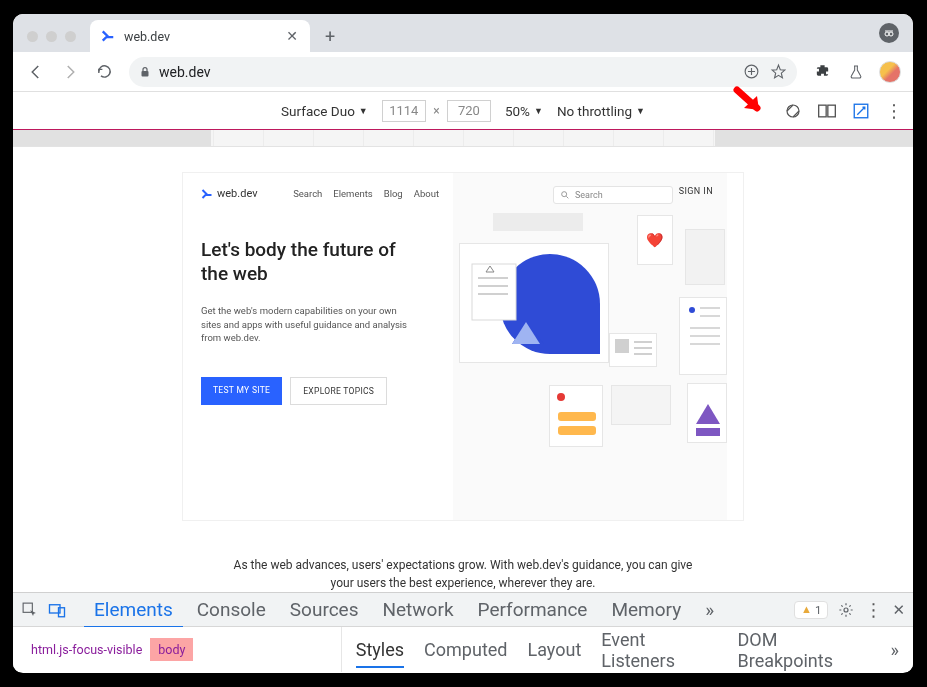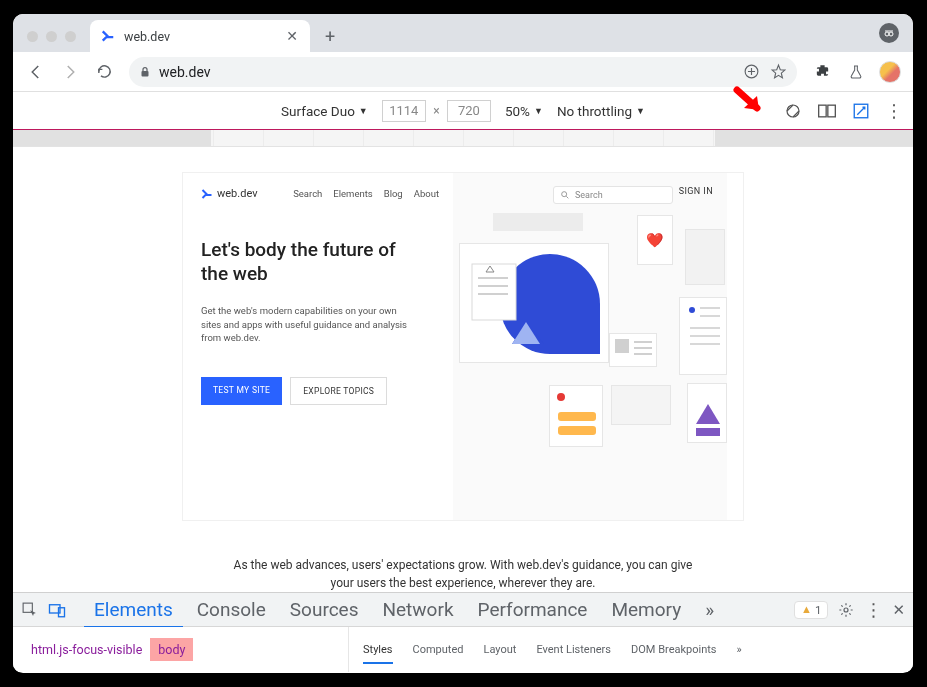--- a/index.html
+++ b/index.html
@@ -63,21 +63,21 @@
   .dt-tab{ font-size:19px; color:#5f6368; padding:7px 10px; }
   .dt-tab.active{ color:#1a73e8; border-bottom:2px solid #1a73e8; padding-bottom:5px;}
   .dt-right{ margin-left:auto; display:flex; align-items:center; gap:10px;}
   .warn{ display:flex; align-items:center; gap:3px; border:1px solid #e0e0e0; border-radius:4px; padding:1px 6px; font-size:11.5px; background:#fff; color:#5f6368;}
   .warn .tri{ color:#e8a93a; font-size:11px;}
   .dt-sub{ flex:1; display:flex; align-items:stretch; background:#fff;}
   .crumbs{ display:flex; align-items:center; padding:0 10px; font-size:12.5px; gap:0; width:336px; border-right:1px solid #e6e6e6;}
   .crumb{ padding:4px 8px;}
   .crumb.a{ color:#8a1e9c;}
   .crumb.sel{ background:#fca5a5; color:#8a1e9c;}
-  .style-tabs{ display:flex; align-items:center; gap:20px; padding:0 14px; font-size:11px; color:#5f6368;}
+  .style-tabs{ display:flex; align-items:center; gap:20px; padding:0 14px; font-size:18px; color:#5f6368;}
   .style-tabs .active{ color:#333; border-bottom:2px solid #1a73e8; padding:8px 0 6px;}
   svg{display:block;}
 </style>
 </head>
 <body>
 
 <div class="window">
 
   <div class="tabstrip">
     <div class="traffic">

